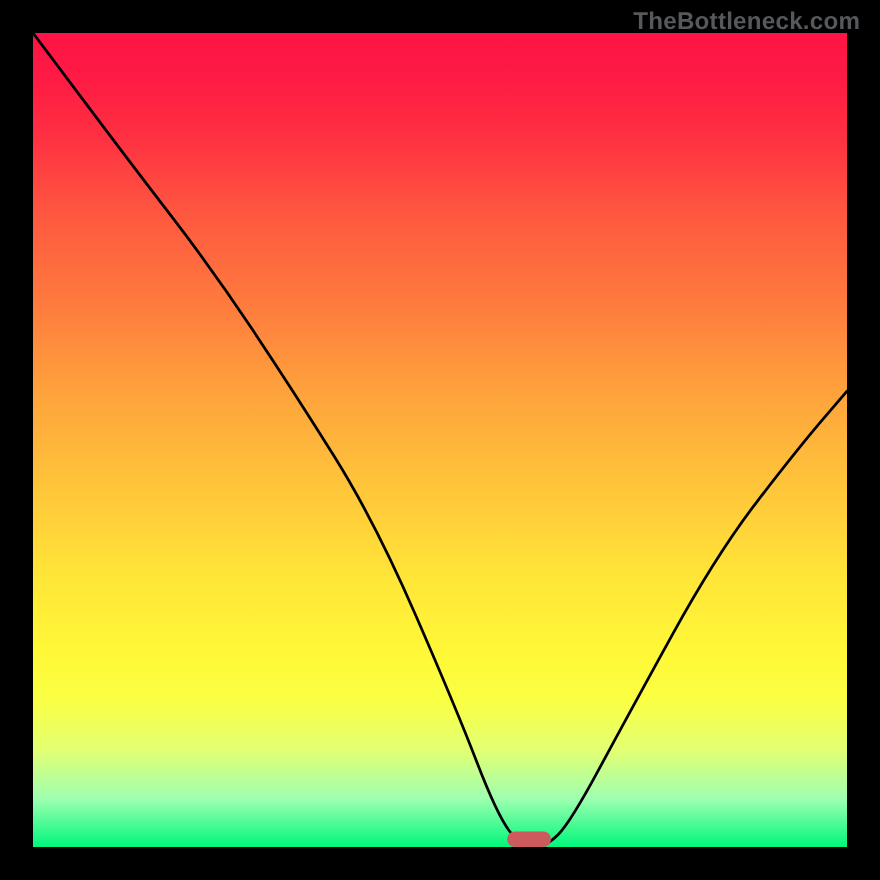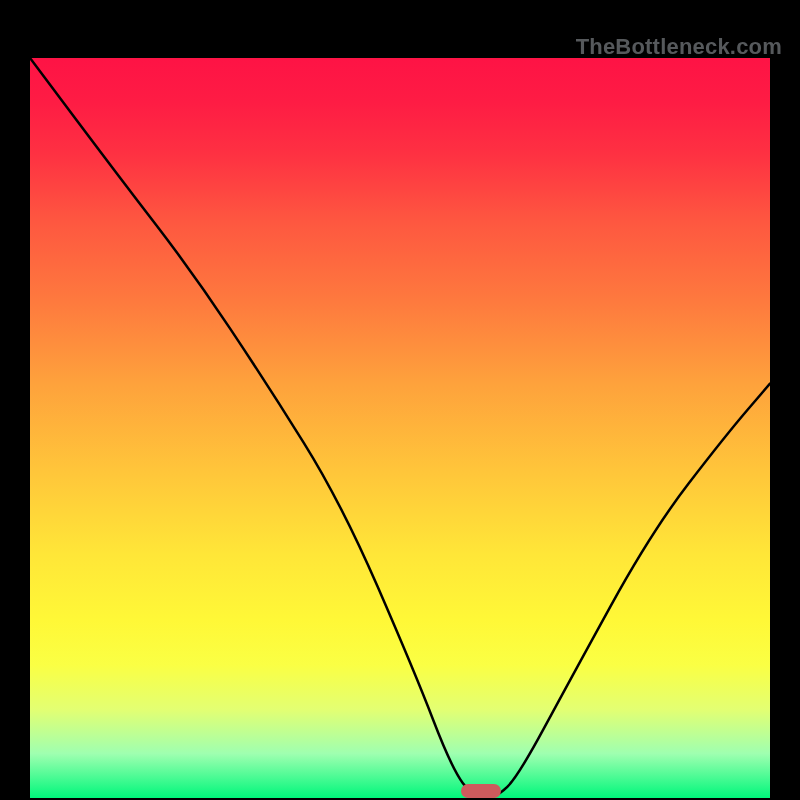--- a/index.html
+++ b/index.html
@@ -8,21 +8,20 @@
     width: 800px;
     height: 800px;
     background: #000;
     overflow: hidden;
   }
   .frame {
     position: relative;
     width: 800px;
     height: 702px;
     background: #000;
-    margin-top: 28px;
   }
   .watermark {
     position: absolute;
     top: 6px;
     right: 18px;
     font-family: Arial, Helvetica, sans-serif;
     font-size: 22px;
     font-weight: 600;
     color: #56595c;
     letter-spacing: 0.2px;

